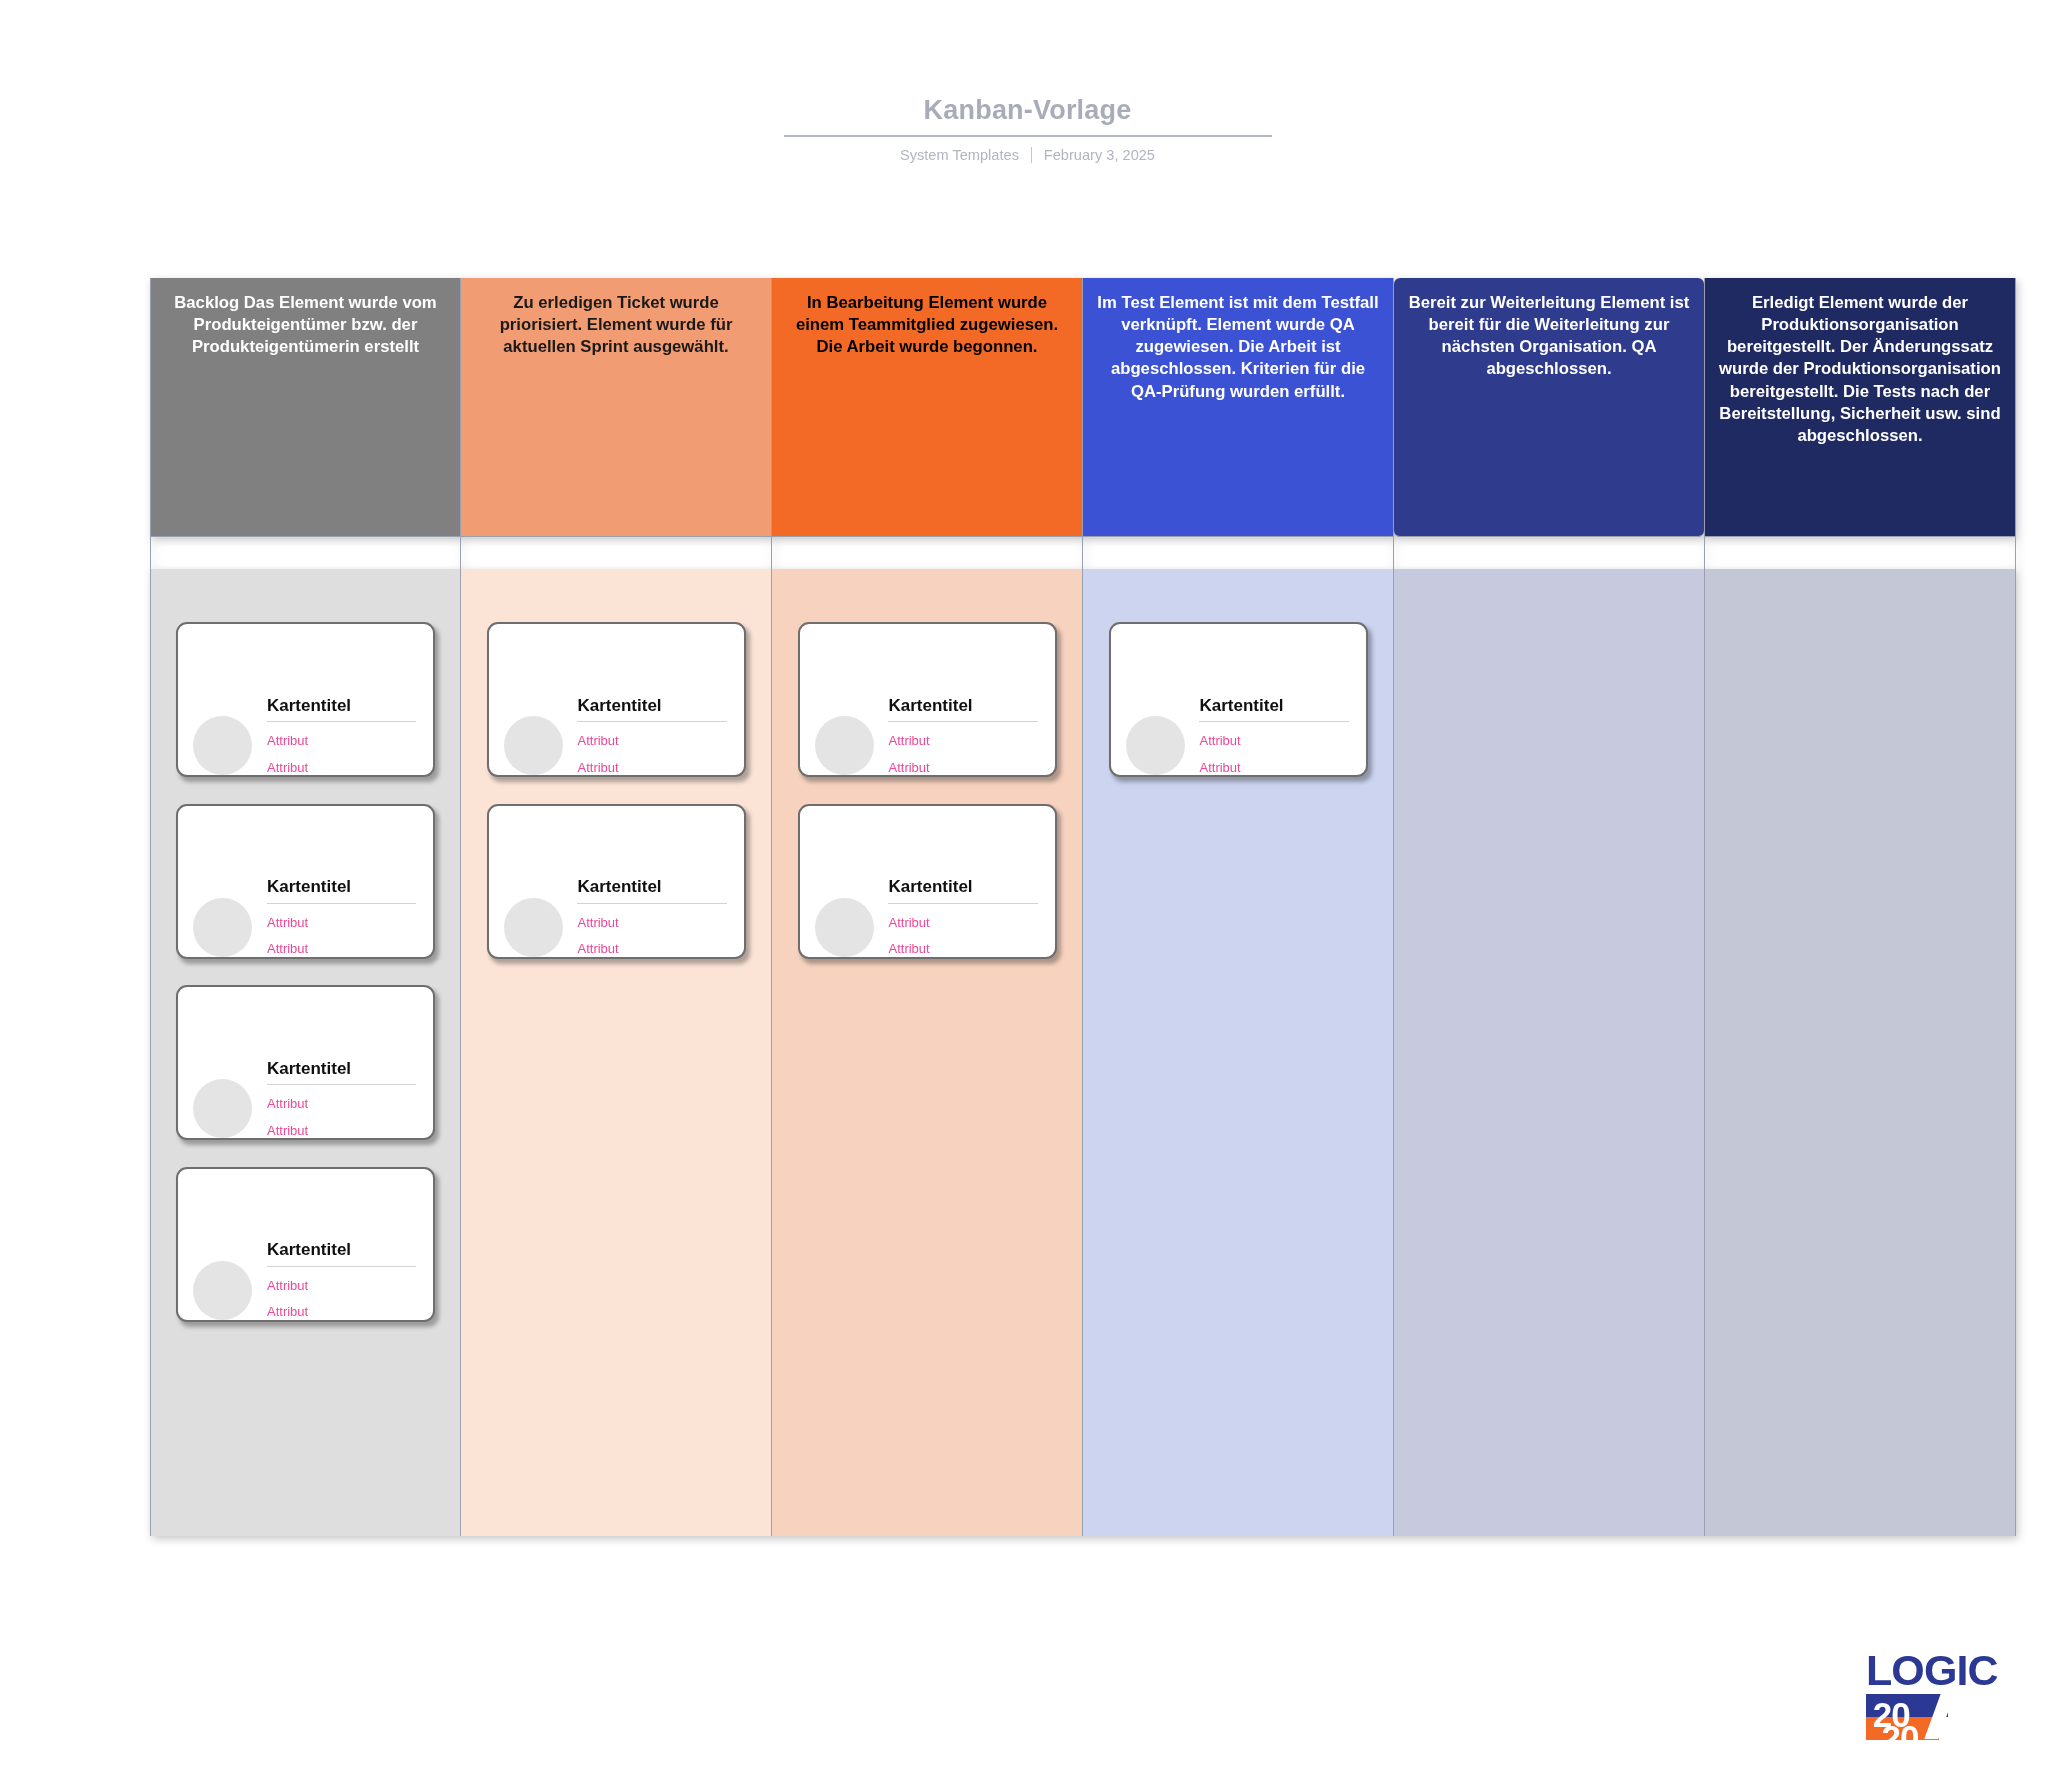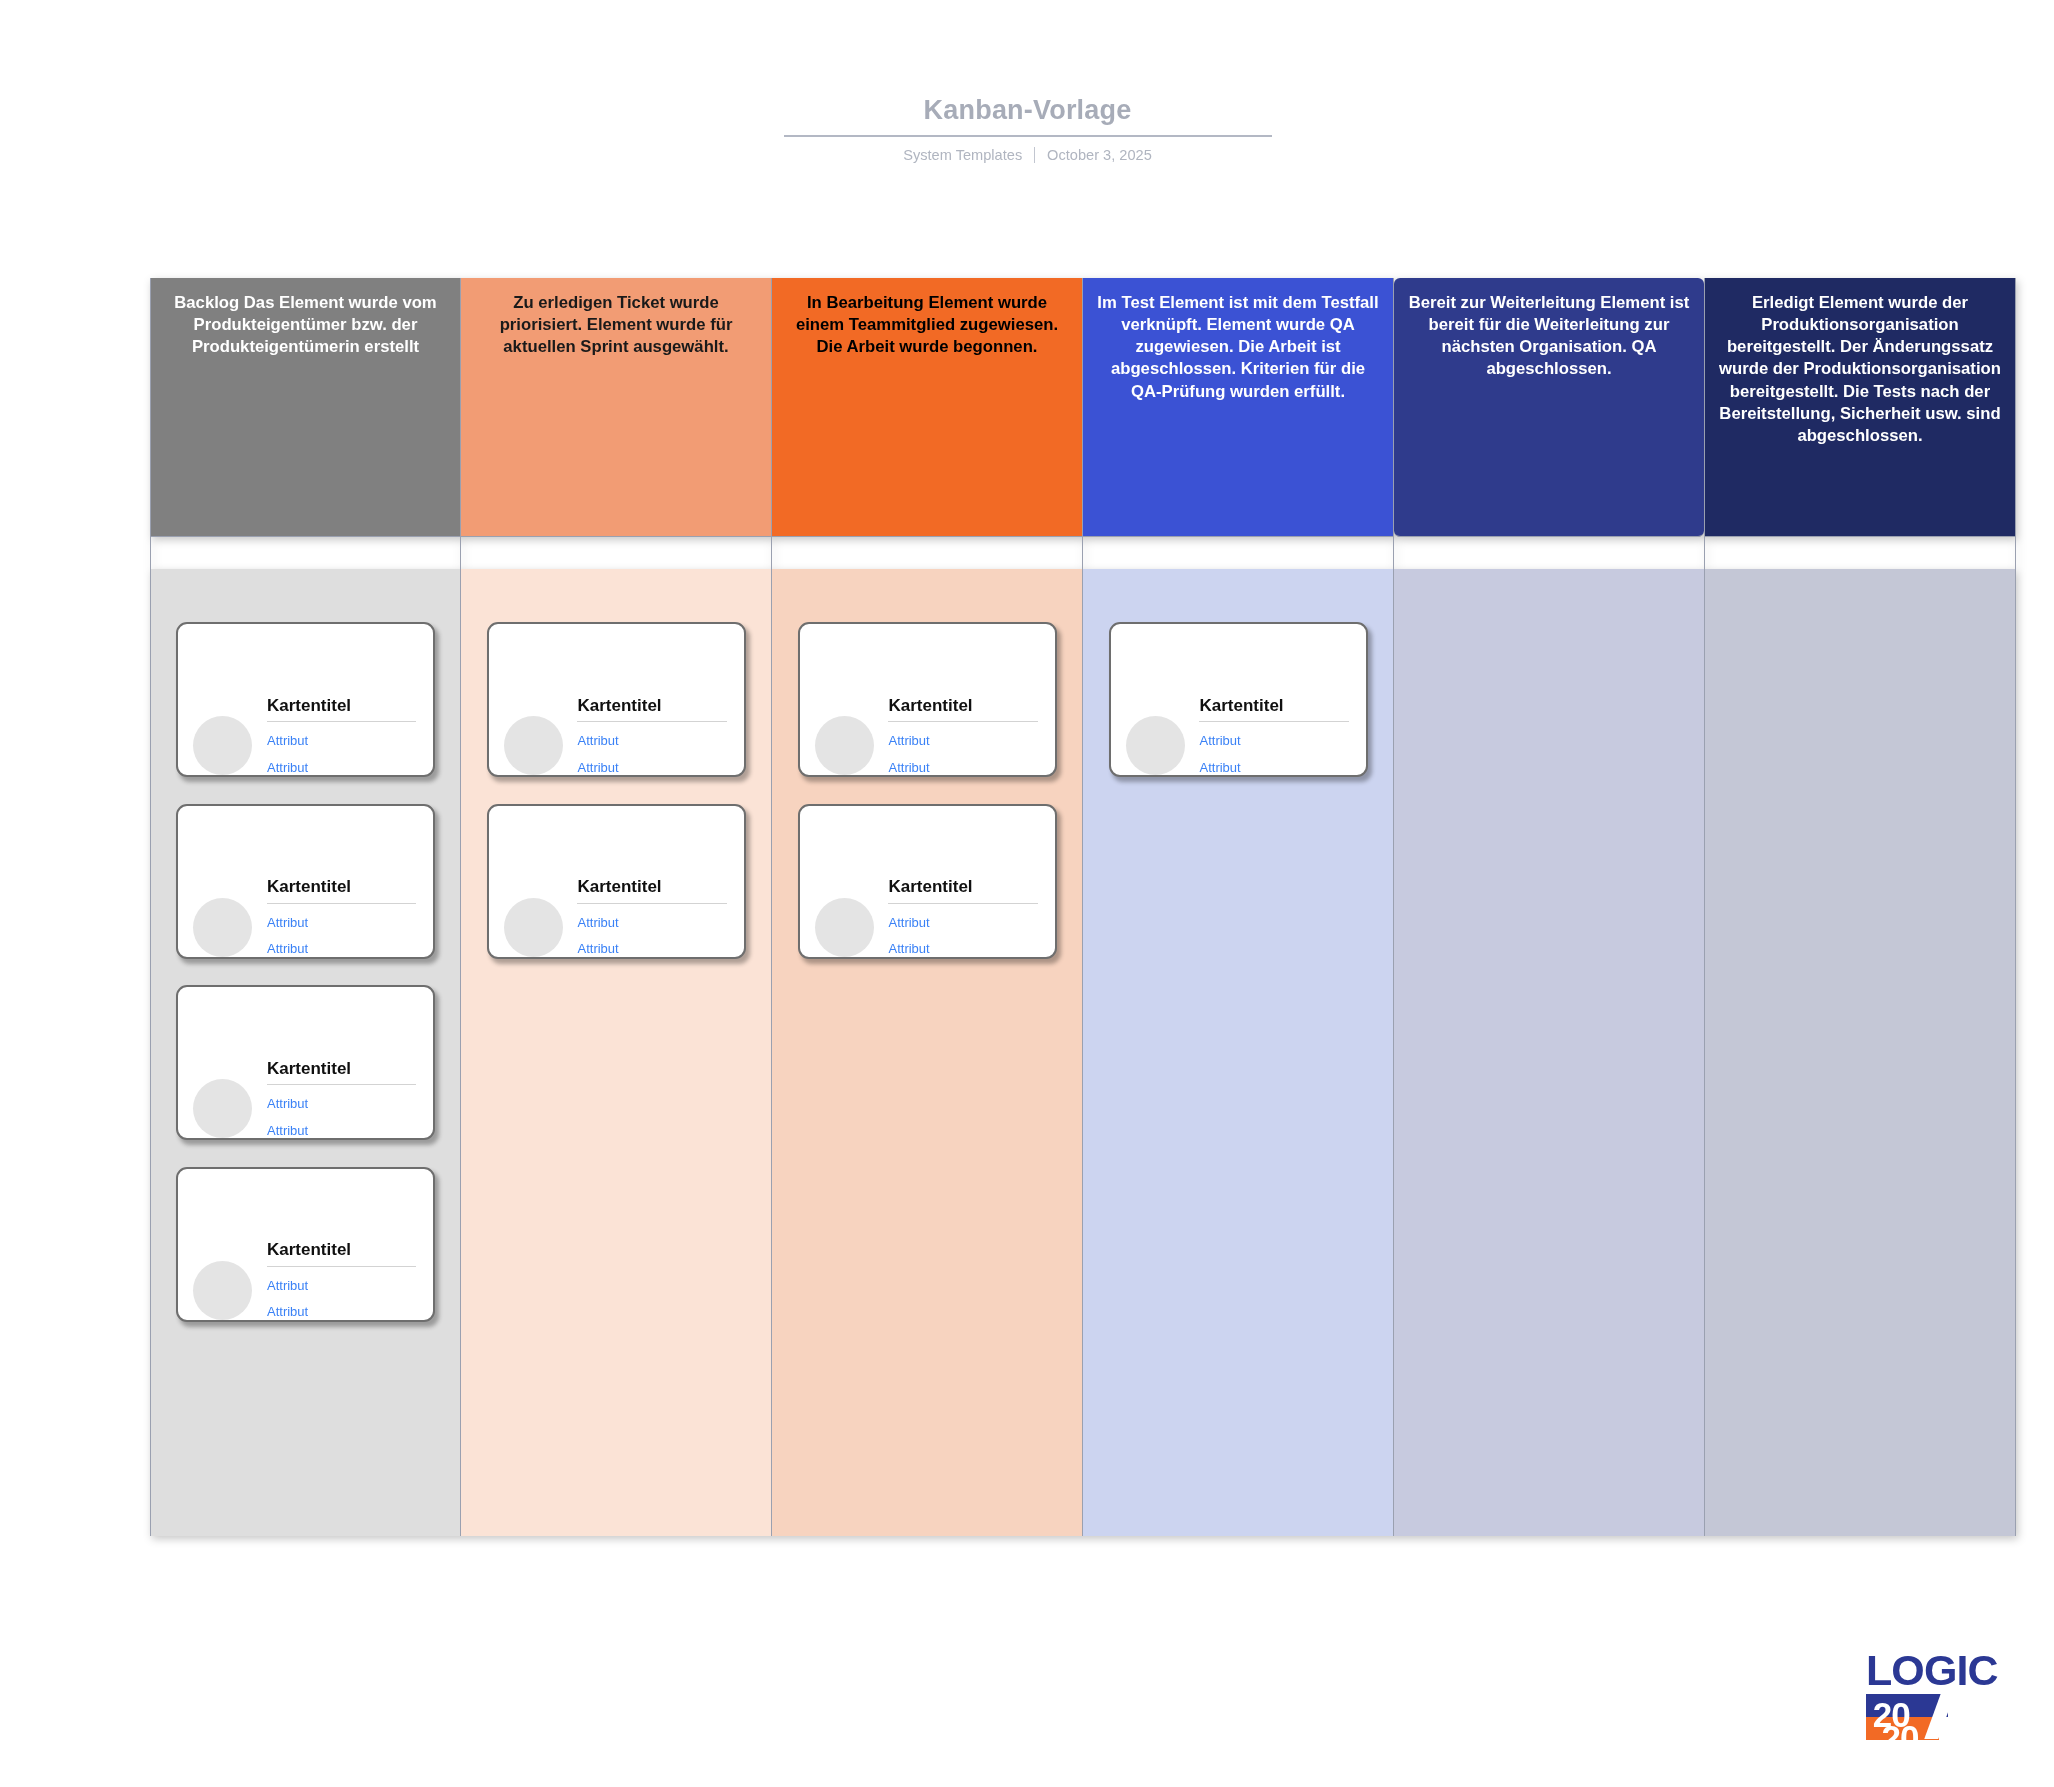--- a/index.html
+++ b/index.html
@@ -127,21 +127,21 @@
   .card-title {
     font-size: 17px;
     font-weight: bold;
     color: #101010;
     line-height: 1.1;
     padding-bottom: 6px;
     border-bottom: 1.3px solid #d3d3d3;
   }
   .card-attr {
     font-size: 13px;
-    color: #3b82f6;
+    color: #ec4899;
     margin-top: 12px;
     line-height: 1.1;
   }
 
   
   .logo {
     position: absolute;
     right: 34px;
     bottom: 47px;
     width: 155px;
@@ -203,21 +203,21 @@
 <body>
 
 <div class="page">
 
   <div class="doc-header">
     <div class="doc-title">Kanban-Vorlage</div>
     <div class="doc-rule"></div>
     <div class="doc-meta">
       <span>System Templates</span>
       <span class="divider"></span>
-      <span>October 3, 2025</span>
+      <span>February 3, 2025</span>
     </div>
   </div>
 
   <div class="board" id="board">
       <div class="column">
         <div class="col-head" style="background: rgb(128, 128, 128); color: rgb(255, 255, 255);">Backlog Das Element wurde vom Produkteigentümer bzw. der Produkteigentümerin erstellt</div>
         <div class="col-body" style="background: rgb(222, 222, 222);">
           <div class="card">
             <div class="card-avatar"></div>
             <div class="card-body">

